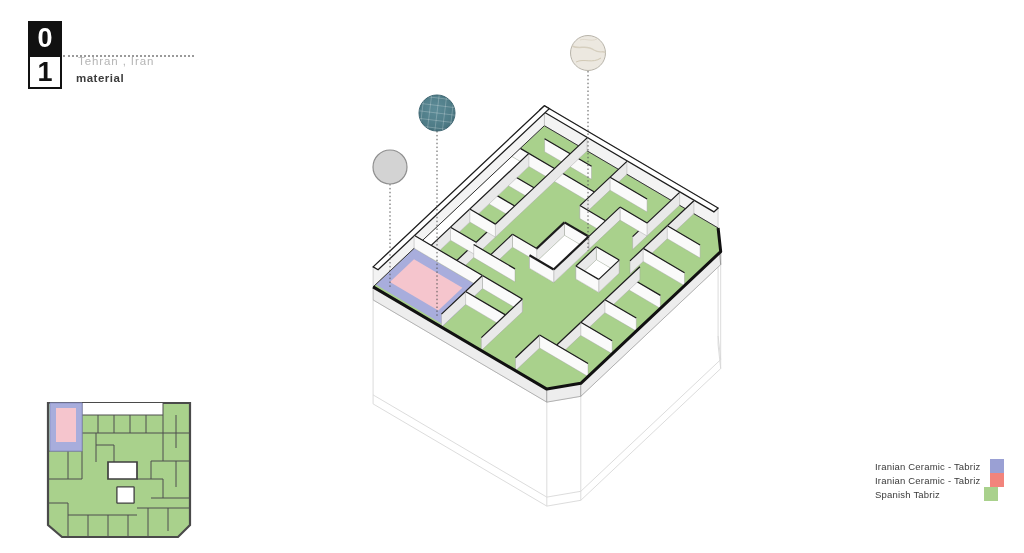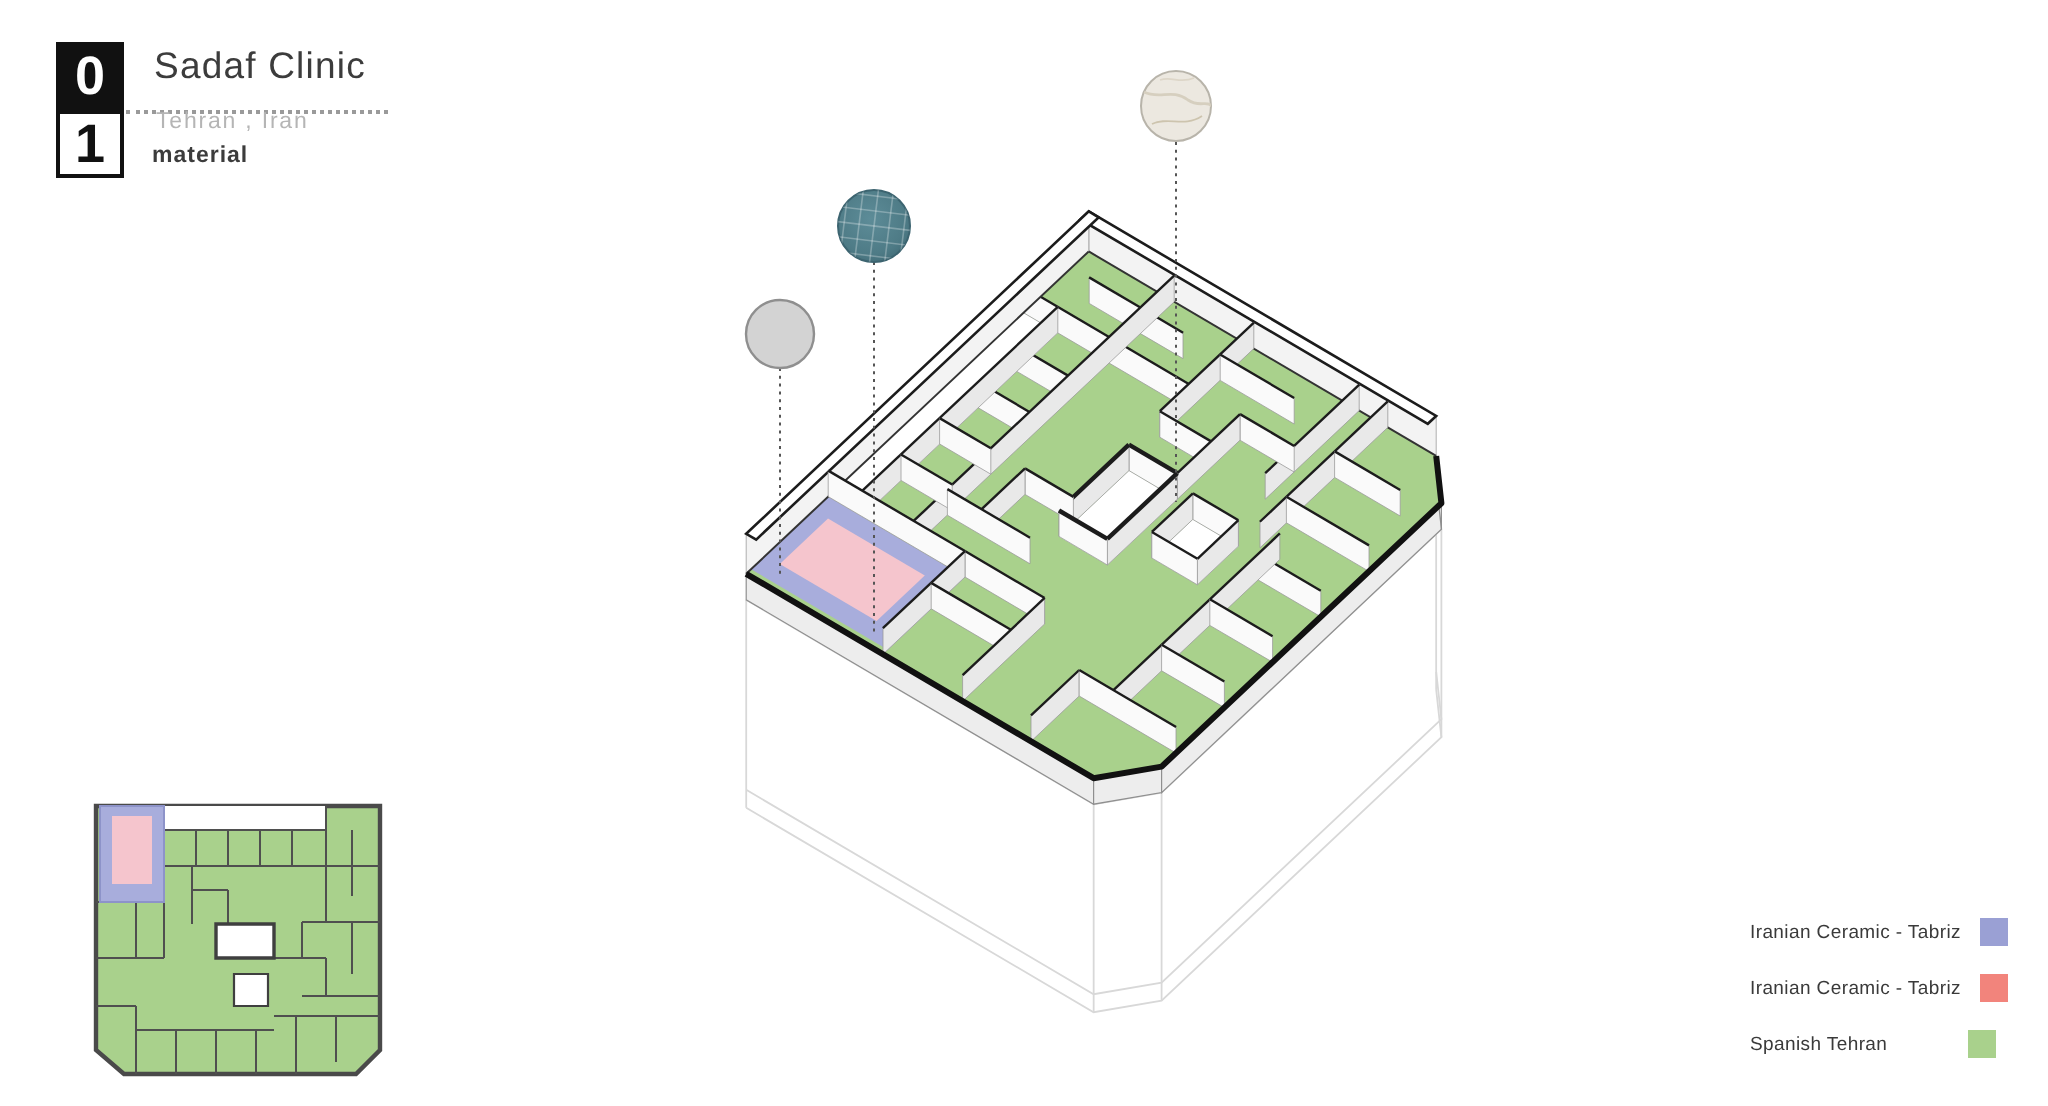--- a/index.html
+++ b/index.html
@@ -8,39 +8,38 @@
   
   .badge{position:absolute;width:34px;height:34px;display:flex;align-items:center;justify-content:center;
          font-weight:bold;font-size:27px;box-sizing:border-box;}
   .badge-top{left:28px;top:21px;background:#111;color:#fff;}
   .badge-bottom{left:28px;top:55px;background:#fff;color:#111;border:2px solid #111;}
   .divider{position:absolute;left:63px;top:55px;width:131px;height:0;border-top:2px dotted #9a9a9a;}
   .title{position:absolute;left:77px;top:22px;font-size:18.5px;color:#3c3c3c;letter-spacing:0.6px;}
   .subtitle{position:absolute;left:78px;top:41px;font-size:11.5px;color:#b5b5b5;letter-spacing:0.9px;margin-top:14px;}
   .sheet-label{position:absolute;left:76px;top:72px;font-size:11.5px;color:#3c3c3c;letter-spacing:0.5px;font-weight:bold;}
   
-  .legend{position:absolute;left:875px;top:459px;width:123px;display:flex;flex-direction:column;gap:14px;}
+  .legend{position:absolute;left:875px;top:459px;width:123px;display:flex;flex-direction:column;}
   .legend-row{display:flex;align-items:center;gap:10px;height:14px;}
   .legend-label{flex:1;font-size:9.5px;color:#3a3a3a;letter-spacing:0.2px;white-space:nowrap;}
   .legend-swatch{width:14px;height:14px;flex:0 0 14px;}
   svg{position:absolute;left:0;top:0;}
 </style>
 </head>
 <body>
 
 <div class="canvas">
 
   <div class="badge badge-top">
     <span>0</span>
   </div>
   <div class="badge badge-bottom">
     <span>1</span>
   </div>
   <div class="divider"></div>
-  <div class="title">Sadaf Clinic</div>
   <div class="subtitle">Tehran , Iran</div>
   <div class="sheet-label">material</div>
 
   <svg id="board-svg" width="1024" height="553" viewBox="0 0 1024 553">
       <g stroke="#d8d8d8" stroke-width="0.9" fill="none">
         <polyline points="373.1,299.9 546.8,402.1 580.8,396.3 720.7,264.6 718.1,241.0"></polyline>
         <polyline points="373.1,394.9 546.8,497.1 580.8,491.3 720.7,359.6 718.1,336.0"></polyline>
         <polyline points="373.1,403.9 546.8,506.1 580.8,500.3 720.7,368.6 718.1,345.0"></polyline>
         <line x1="373.1" y1="299.9" x2="373.1" y2="403.9"></line>
         <line x1="546.828" y1="402.13599999999997" x2="546.828" y2="506.13599999999997"></line>
@@ -243,17 +242,17 @@
   <div class="legend">
     <div class="legend-row">
       <span class="legend-label">Iranian Ceramic - Tabriz</span>
       <span class="legend-swatch" style="background: rgb(154, 160, 212);"></span>
     </div>
     <div class="legend-row">
       <span class="legend-label">Iranian Ceramic - Tabriz</span>
       <span class="legend-swatch" style="background: rgb(242, 132, 124);"></span>
     </div>
     <div class="legend-row">
-      <span class="legend-label">Spanish Tehran</span>
+      <span class="legend-label">Spanish Tabriz</span>
       <span class="legend-swatch" style="background: rgb(169, 209, 140);"></span>
     </div>
   </div>
 </div>
 
 </body></html>

